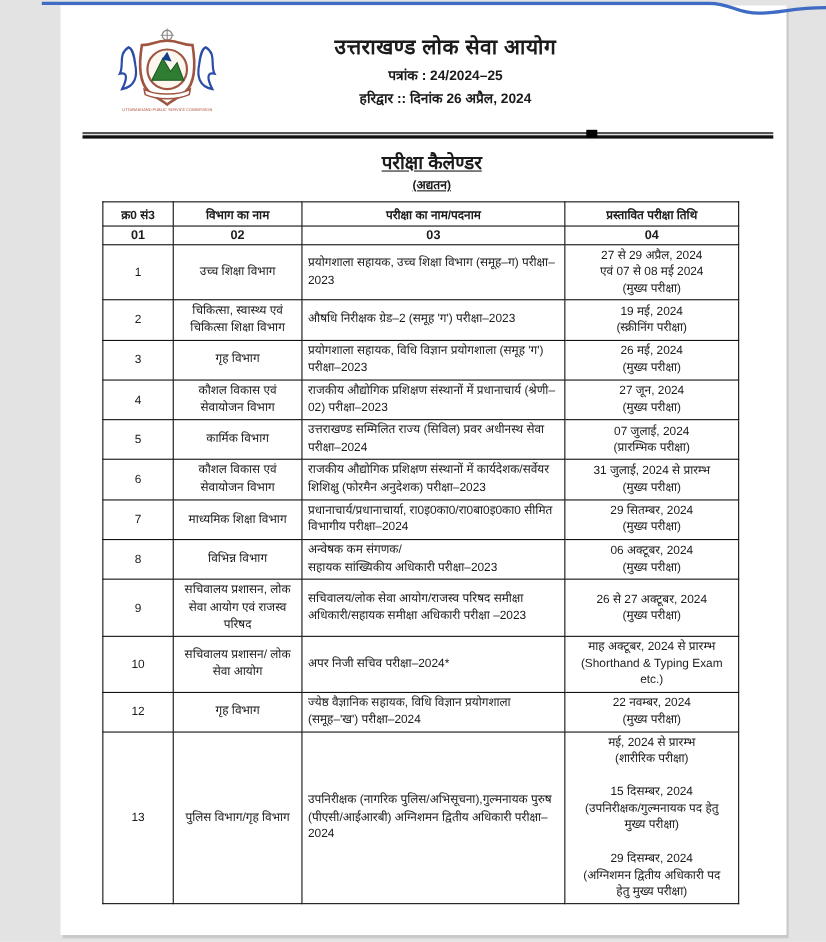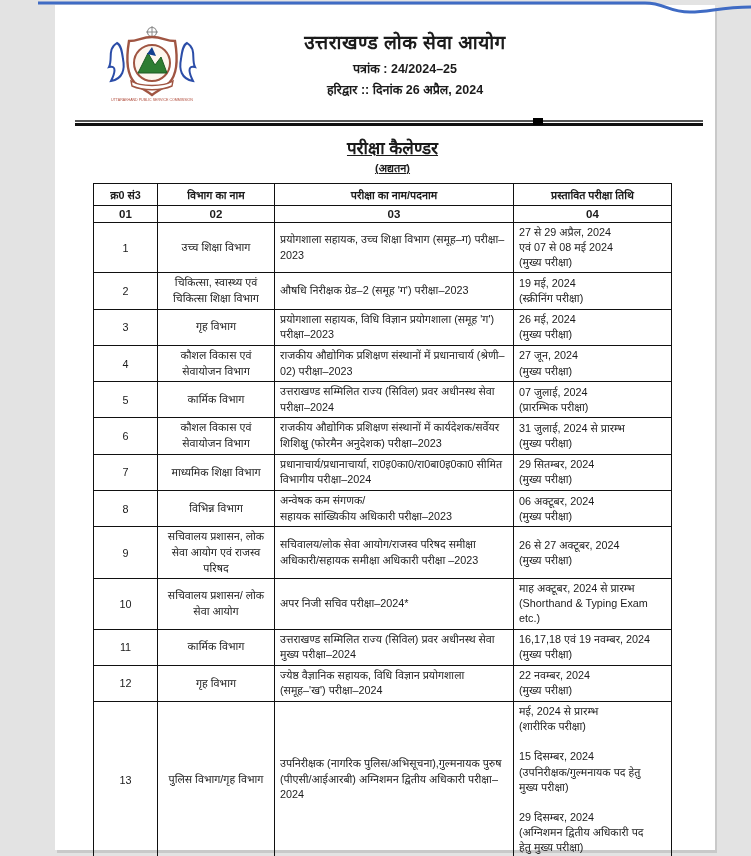--- a/index.html
+++ b/index.html
@@ -50,21 +50,21 @@
     border: 1.6px solid #111;
     font-size: 10.8px;
     padding: 2px 5px;
     vertical-align: middle;
   }
   table.cal th { font-weight: bold; text-align: center; padding: 3px 4px; }
   col.c1 { width: 64px; } col.c2 { width: 117px; } col.c3 { width: 239px; } col.c4 { width: 158px; }
   td.sn { text-align: center; font-size: 11.5px; }
   td.dept { text-align: center; line-height: 1.45; white-space: pre-line; }
   td.exam { text-align: left; line-height: 1.45; white-space: pre-line; }
-  td.date { line-height: 1.4; white-space: pre-line; }
+  td.date { text-align: center; line-height: 1.4; white-space: pre-line; }
   tr.numrow th { padding: 2px; font-size: 11.5px; }
   tr.r1 td { height: 44px; }
   tr.r13 td { height: 142px; }
 </style>
 </head>
 <body>
 <div class="stage">
 
   <svg class="top-blue-line" viewBox="0 0 751 18" preserveAspectRatio="none">
     <path d="M38 3 H645 C665 3 668 12 690 12 C710 12 720 7 751 7" fill="none" stroke="#3f6bc4" stroke-width="3"></path>
@@ -196,27 +196,20 @@
 (मुख्य परीक्षा)</td>
       </tr>
       <tr>
         <td class="sn">10</td>
         <td class="dept">सचिवालय प्रशासन/ लोक सेवा आयोग</td>
         <td class="exam">अपर निजी सचिव परीक्षा–2024*</td>
         <td class="date">माह अक्टूबर, 2024 से प्रारम्भ
 (Shorthand &amp; Typing Exam etc.)</td>
       </tr>
       <tr>
-        <td class="sn">11</td>
-        <td class="dept">कार्मिक विभाग</td>
-        <td class="exam">उत्तराखण्ड सम्मिलित राज्य (सिविल) प्रवर अधीनस्थ सेवा मुख्य परीक्षा–2024</td>
-        <td class="date">16,17,18 एवं 19 नवम्बर, 2024
-(मुख्य परीक्षा)</td>
-      </tr>
-      <tr>
         <td class="sn">12</td>
         <td class="dept">गृह विभाग</td>
         <td class="exam">ज्येष्ठ वैज्ञानिक सहायक, विधि विज्ञान प्रयोगशाला (समूह–'ख') परीक्षा–2024</td>
         <td class="date">22 नवम्बर, 2024
 (मुख्य परीक्षा)</td>
       </tr>
       <tr class="r13">
         <td class="sn">13</td>
         <td class="dept">पुलिस विभाग/गृह विभाग</td>
         <td class="exam">उपनिरीक्षक (नागरिक पुलिस/अभिसूचना),गुल्मनायक पुरुष (पीएसी/आईआरबी) अग्निशमन द्वितीय अधिकारी परीक्षा–2024</td>

